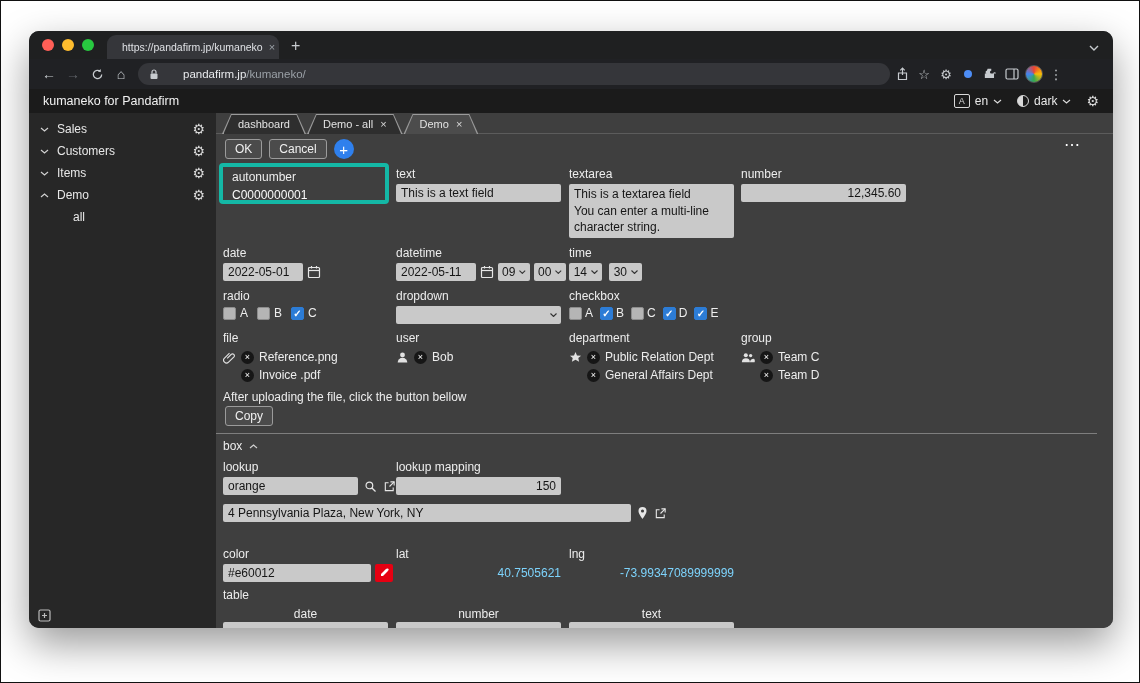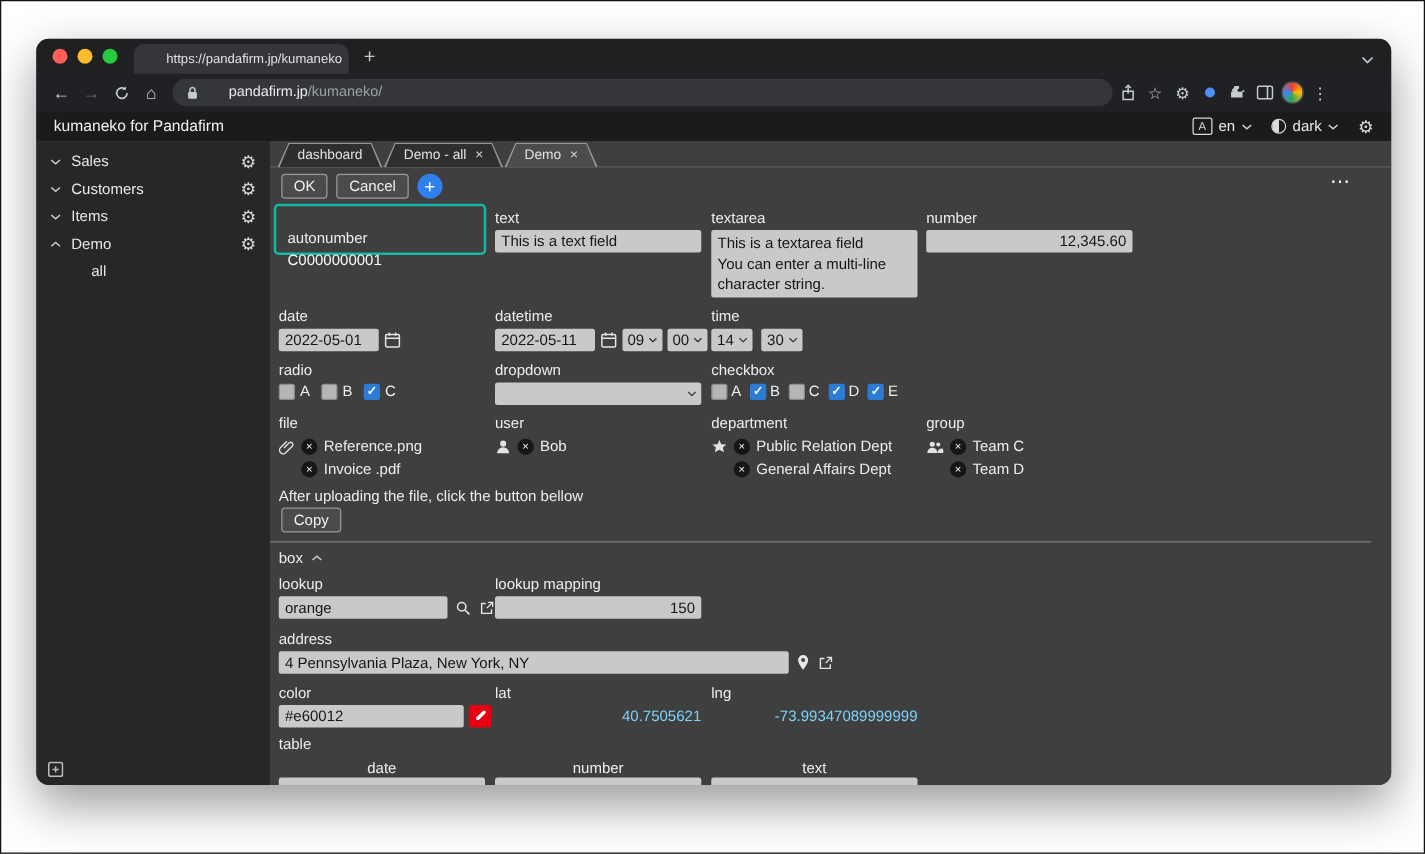--- a/index.html
+++ b/index.html
@@ -7,21 +7,21 @@
        font-family:"Liberation Sans",sans-serif;position:relative;overflow:hidden;}
   .abs{position:absolute;}
   .window{position:absolute;left:28px;top:30px;width:1084px;height:597px;border-radius:10px;
           overflow:hidden;background:#3f3f3f;box-shadow:0 16px 40px rgba(0,0,0,.4);}
   
   .tabstrip{height:28px;background:#1f2021;display:flex;align-items:flex-end;position:relative;}
   .lights{display:flex;gap:8px;position:absolute;left:13px;top:8px;}
   .light{width:12px;height:12px;border-radius:50%;}
   .l-red{background:#ff5f57;} .l-yel{background:#febc2e;} .l-grn{background:#28c840;}
   .btab{margin-left:78px;height:24px;width:172px;background:#35363a;border-radius:9px 9px 0 0;
-        display:flex;align-items:center;gap:6px;padding:0 20px;box-sizing:border-box;
+        display:flex;align-items:center;gap:6px;padding:0 9px;box-sizing:border-box;
         font-size:10.5px;color:#dfe1e5;white-space:nowrap;overflow:hidden;}
   .btab .tabclose{margin-left:auto;color:#9aa0a6;font-size:11px;}
   .newtab{color:#c7cbcf;font-size:16px;margin-left:12px;margin-bottom:4px;}
   .stripchev{margin-left:auto;margin-right:14px;margin-bottom:8px;}
   .toolbar{height:30px;background:#202124;display:flex;align-items:center;padding:0 9px;gap:2px;}
   .nico{width:22px;height:22px;display:inline-flex;align-items:center;justify-content:center;
         color:#c7cbcf;font-size:14px;}
   .nico.dim{color:#5f6368;}
   .pill{width:752px;height:22px;background:#35363a;border-radius:12px;display:flex;align-items:center;
         gap:24px;padding:0 11px;box-sizing:border-box;margin-left:4px;}
@@ -74,21 +74,21 @@
            display:inline-flex;align-items:center;justify-content:center;line-height:1;}
   .row{display:flex;align-items:center;}
   .ck{width:13px;height:13px;min-width:13px;background:#b5b5b5;border:1px solid #8d8d8d;border-radius:2px;
       box-sizing:border-box;display:inline-flex;align-items:center;justify-content:center;}
   .ck.checked{background:#2c7cd6;border-color:#2c7cd6;}
   .ck.checked::after{content:"✓";color:#fff;font-size:10px;font-weight:bold;}
   .ckl{font-size:12px;color:#ededed;}
   .xc{width:13px;height:13px;min-width:13px;border-radius:50%;background:#161616;color:#fff;
       display:inline-flex;align-items:center;justify-content:center;font-size:9px;line-height:1;}
   .itemline{display:flex;align-items:center;gap:5px;font-size:12px;color:#ededed;height:18px;}
-  .autobox{border:2px solid #14b8a6;border-radius:4px;padding:18px 9px;box-sizing:border-box;}
+  .autobox{border:4px solid #14b8a6;border-radius:4px;padding:3px 9px;box-sizing:border-box;}
   .autoval{font-size:12px;color:#fafafa;margin-top:4px;}
   .latlng{font-size:12px;color:#7dd3fc;text-align:right;height:18px;line-height:18px;}
   .divider{border-top:1px solid #7e7e7e;}
   .thead{font-size:12px;color:#ededed;text-align:center;}
   .more{color:#fff;font-size:16px;letter-spacing:1px;}
   .swatch{width:18px;height:18px;border-radius:2px;display:inline-flex;align-items:center;justify-content:center;}
   svg{display:block;}
 </style>
 </head>
 <body>
@@ -462,21 +462,20 @@
               <line x1="12" y1="2" x2="7" y2="7" stroke="#e6e6e6" stroke-width="1.2"></line>
             </svg>
         </div>
       </div>
       <div class="abs" style="left:180px;top:347px;width:165px;">
         <div class="flabel">lookup mapping</div>
         <div class="inp num">150</div>
       </div>
 
       <div class="abs" style="left:7px;top:391px;">
-        <div class="flabel">address</div>
         <div class="row" style="gap:6px;">
           <div class="inp" style="width:408px;">4 Pennsylvania Plaza, New York, NY</div>
           <svg width="11" height="14" viewBox="0 0 12 15">
               <path d="M6 1a4.4 4.4 0 0 1 4.4 4.4C10.4 8.6 6 14 6 14S1.6 8.6 1.6 5.4A4.4 4.4 0 0 1 6 1z" fill="#e6e6e6"></path>
               <circle cx="6" cy="5.3" r="1.7" fill="#3f3f3f"></circle>
             </svg>
           <svg width="13" height="13" viewBox="0 0 14 14">
               <path d="M6 3H2.5v8.5H11V8" fill="none" stroke="#e6e6e6" stroke-width="1.2"></path>
               <path d="M8 2h4v4" fill="none" stroke="#e6e6e6" stroke-width="1.2"></path>
               <line x1="12" y1="2" x2="7" y2="7" stroke="#e6e6e6" stroke-width="1.2"></line>

